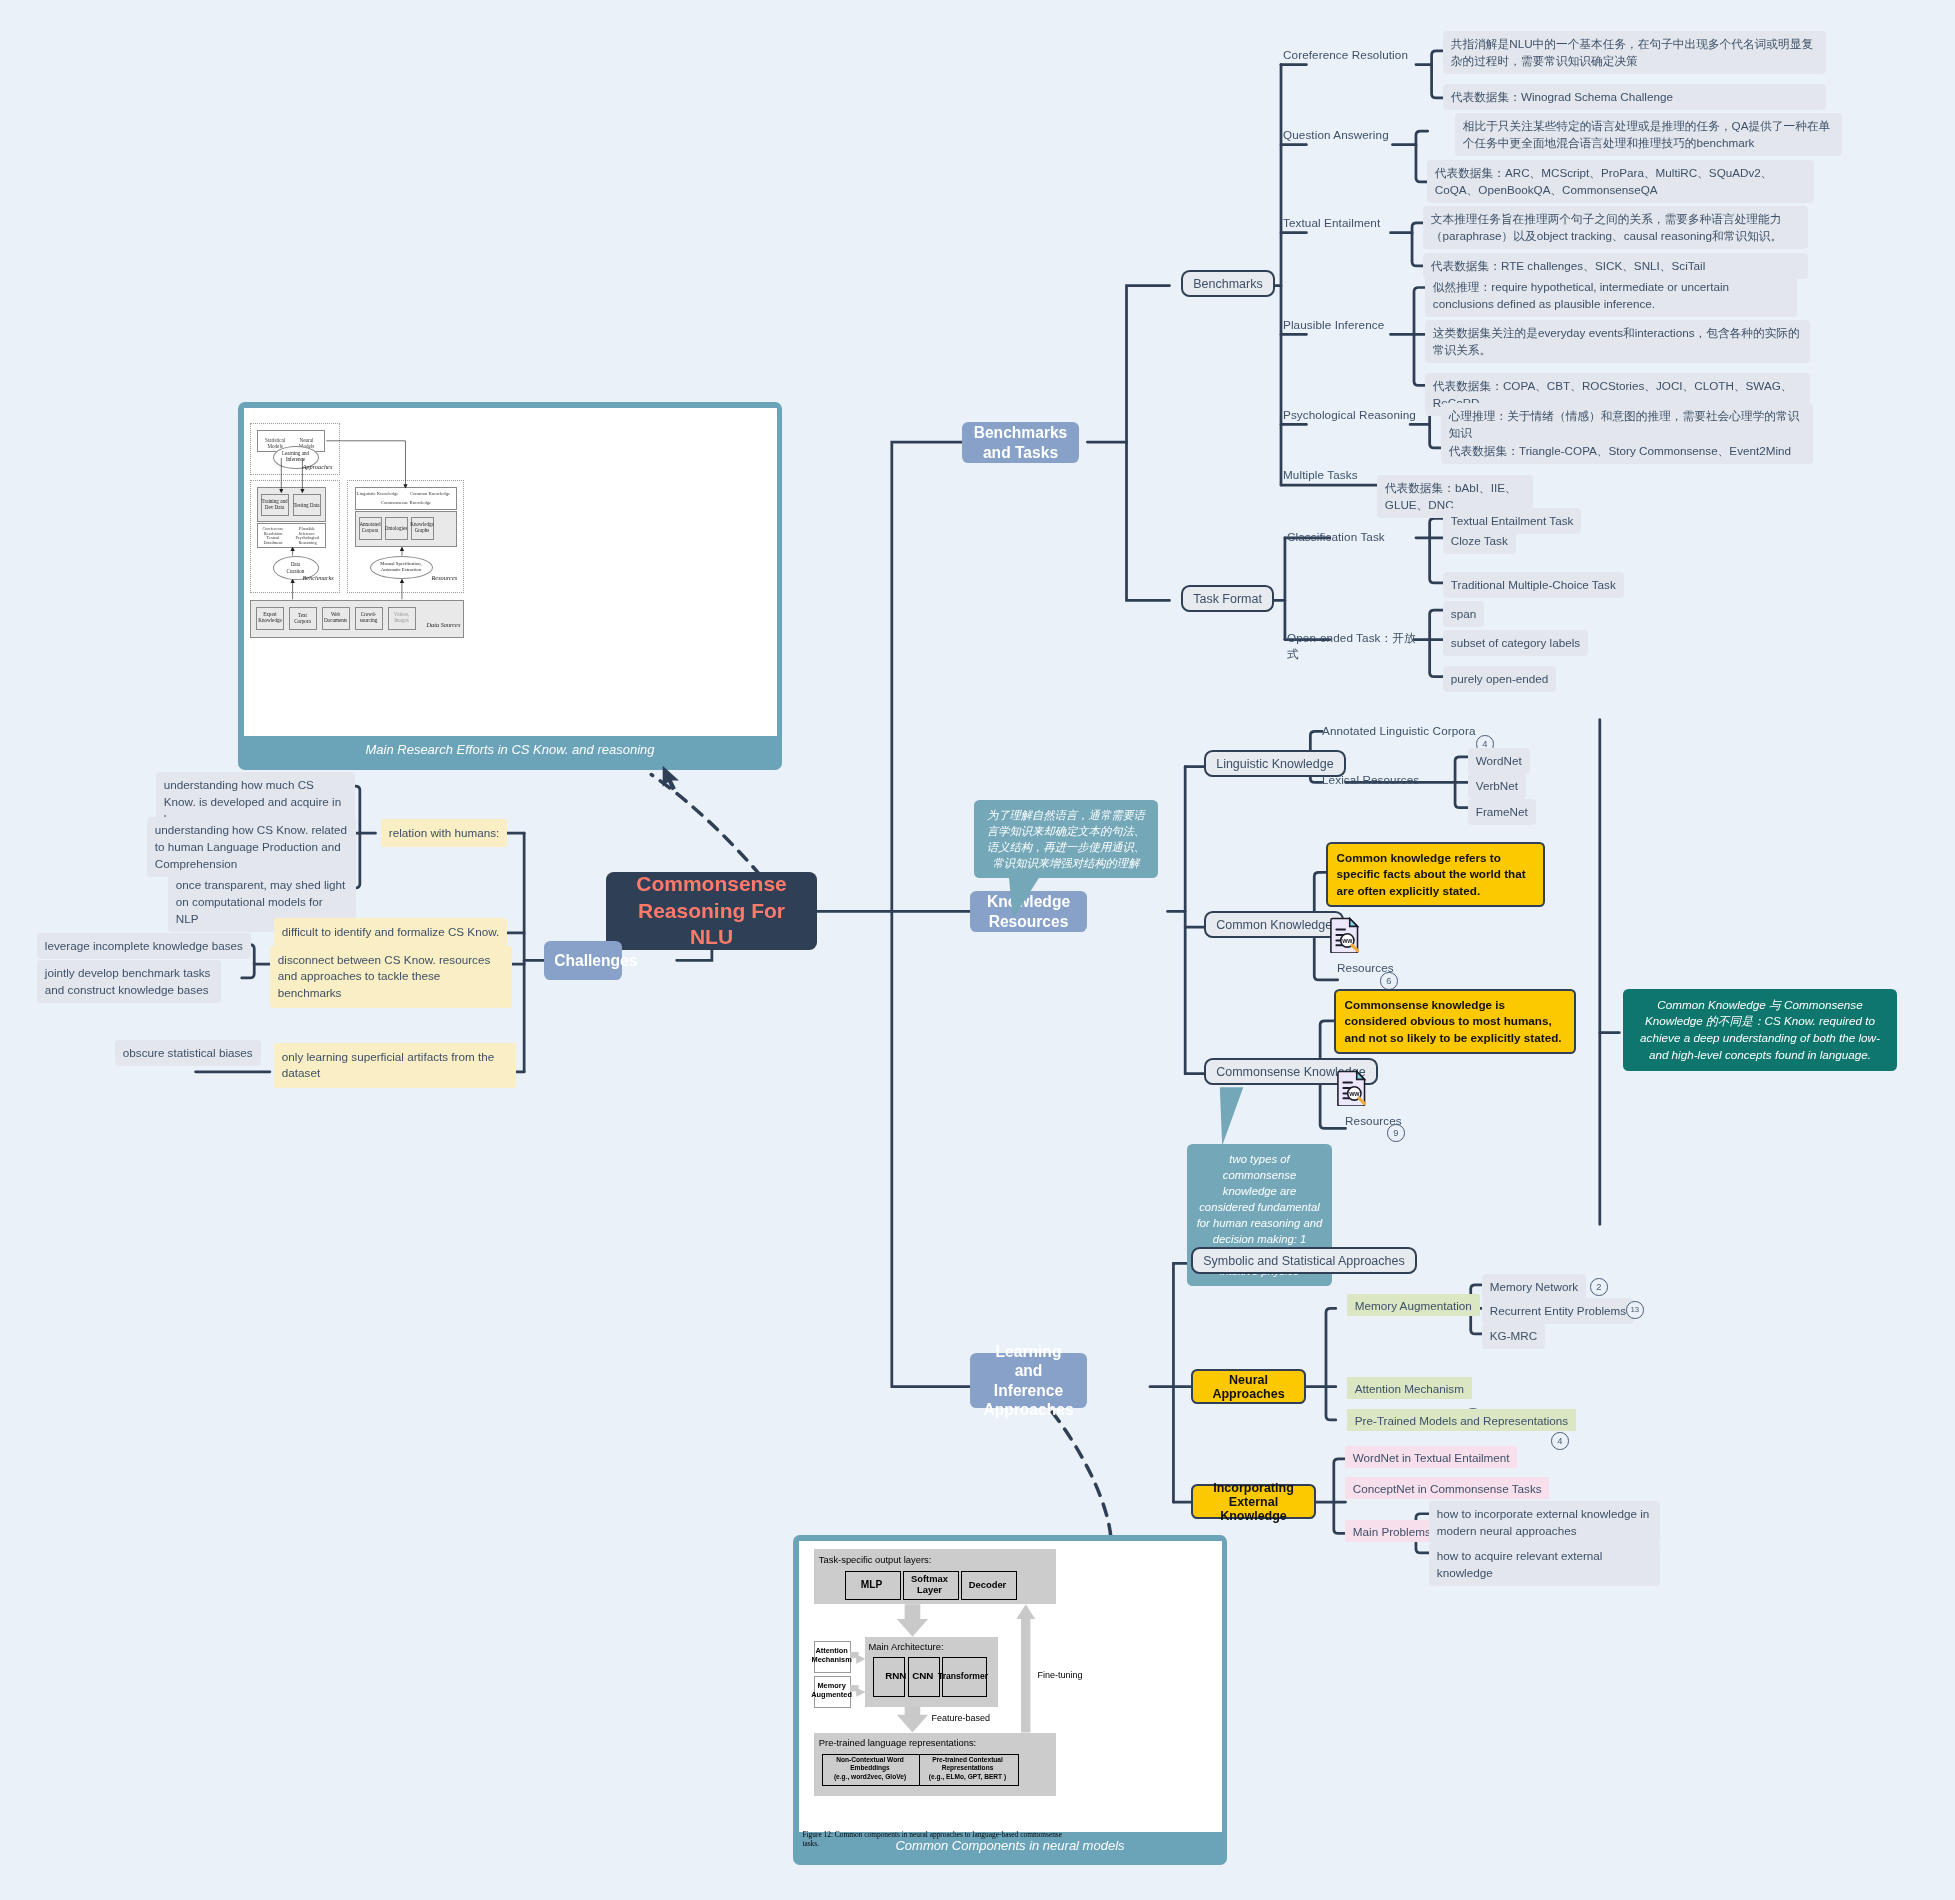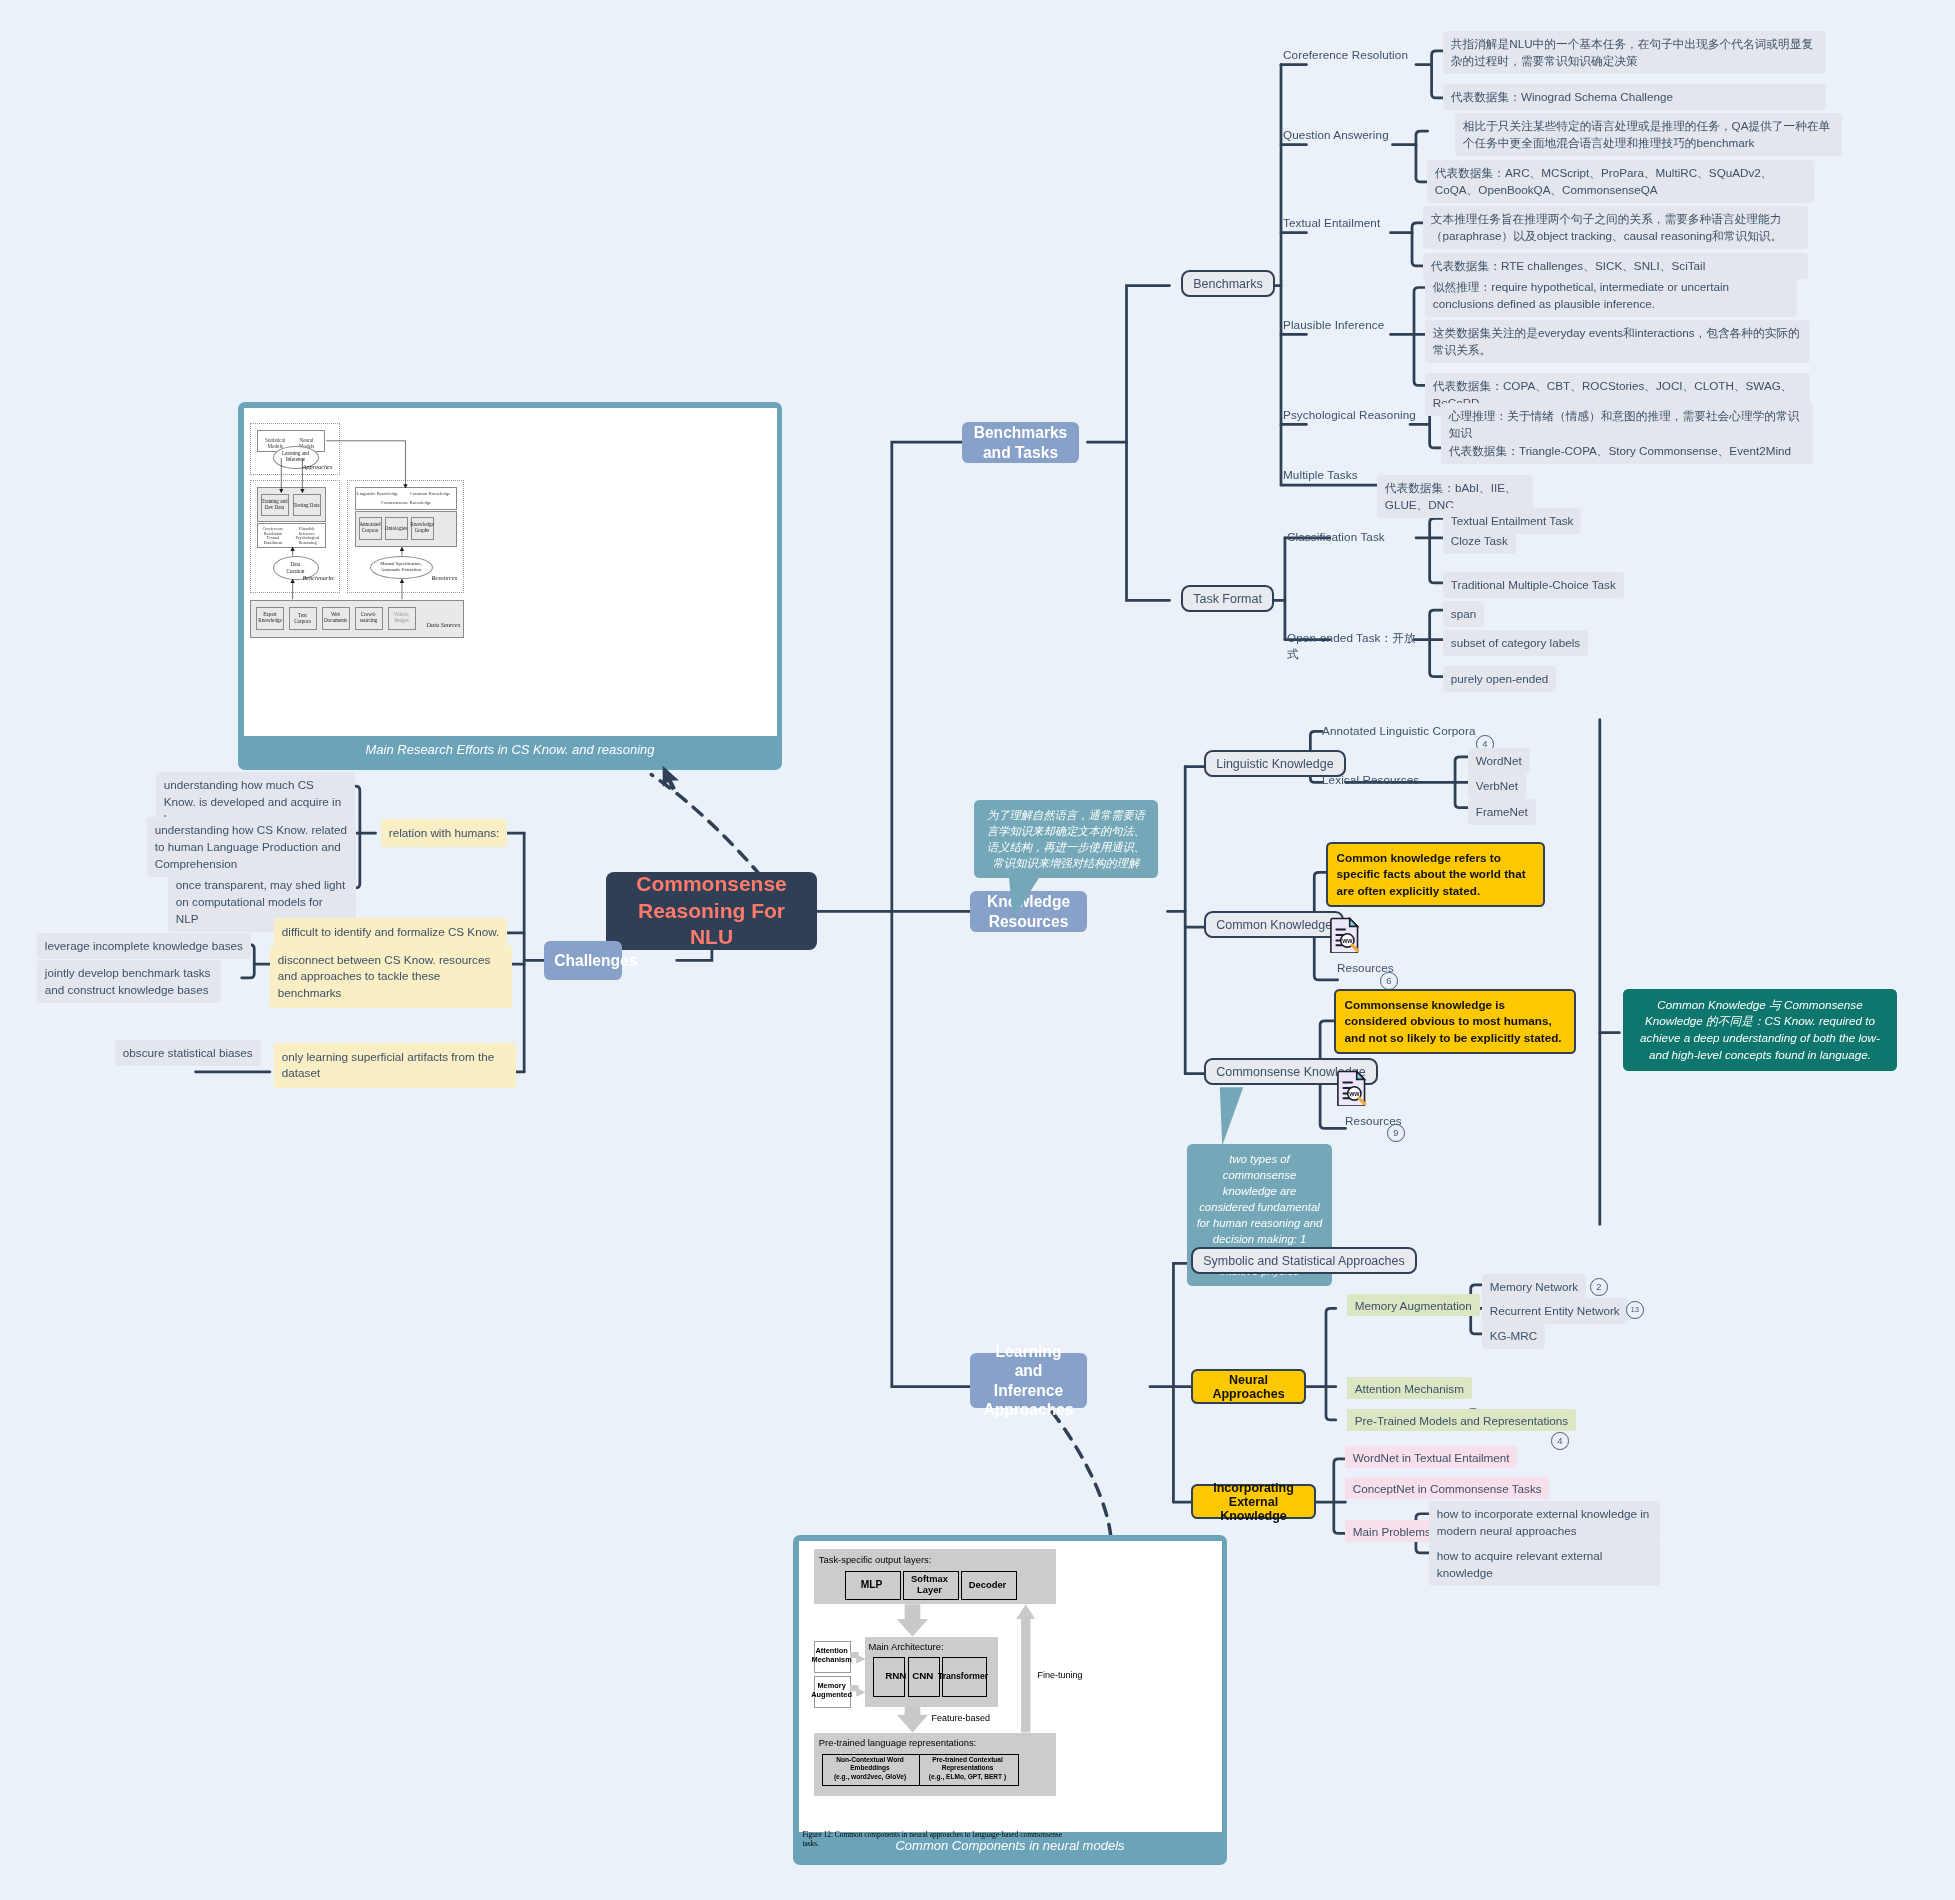--- a/index.html
+++ b/index.html
@@ -570,21 +570,21 @@
 </div>
 
 <div class="node chipGreen" style="left:1335px; top:1294px;">
   <span>Memory Augmentation</span>
 </div>
 <div class="node chip" style="left:1482px; top:1274px;">
   <span>Memory Network</span>
 </div>
 <div class="badge" style="left:1590px; top:1278px;">2</div>
 <div class="node chip" style="left:1482px; top:1298px;">
-  <span>Recurrent Entity Network</span>
+  <span>Recurrent Entity Problems</span>
 </div>
 <div class="badge" style="left:1626px; top:1301px;font-size:7.8px;">13</div>
 <div class="node chip" style="left:1482px; top:1323px;">
   <span>KG-MRC</span>
 </div>
 
 <div class="node chipGreen" style="left:1335px; top:1377px;">
   <span>Attention Mechanism</span>
 </div>
 <div class="badge" style="left:1464px; top:1408px;">4</div>

